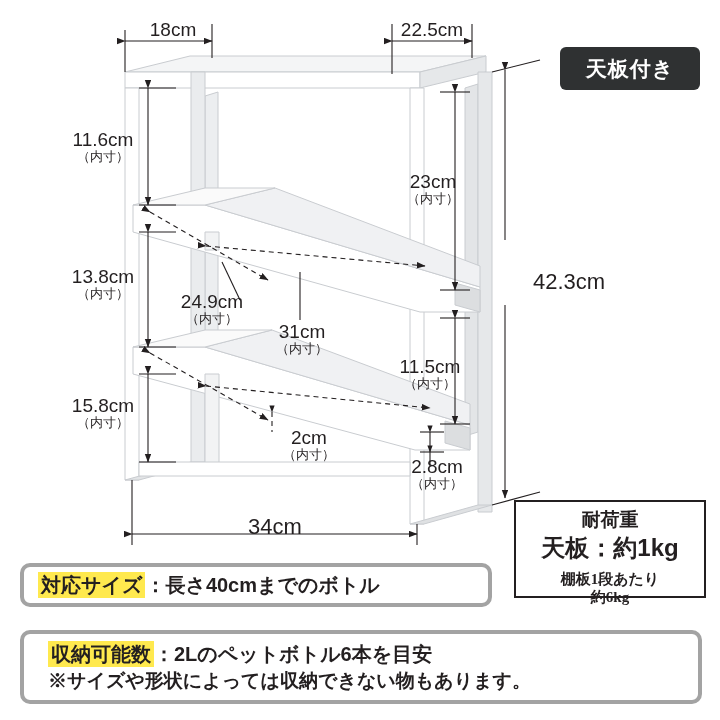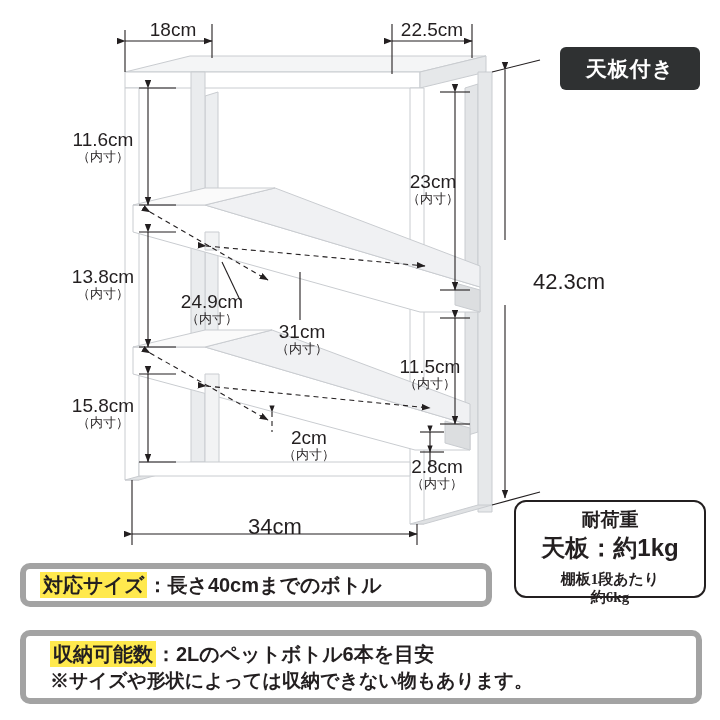--- a/index.html
+++ b/index.html
@@ -40,38 +40,38 @@
   }
 
   
   .load-box {
     position: absolute;
     left: 514px;
     top: 500px;
     width: 192px;
     height: 98px;
     border: 2px solid #231f20;
-    border-radius: 12px;
+    border-radius: 0;
     background: #ffffff;
     display: flex;
     flex-direction: column;
     align-items: center;
     justify-content: flex-start;
     padding-top: 6px;
     box-sizing: border-box;
   }
   .load-title { font-size: 19px; font-weight: bold; line-height: 1.25; }
   .load-top   { font-size: 24px; font-weight: bold; line-height: 1.3; }
   .load-div   { width: 150px; height: 1px; background: #231f20; margin: 4px 0 3px; }
   .load-sub   { font-size: 15px; font-weight: bold; line-height: 1.2; text-align:center;font-family:Liberation Serif, serif; }
 
   
   .info-box {
     position: absolute;
-    border: 6px solid #a3a3a3;
+    border: 4px solid #a3a3a3;
     border-radius: 10px;
     background: #ffffff;
     box-sizing: border-box;
     display: flex;
     align-items: center;
   }
   .info-1 { left: 20px; top: 563px; width: 472px; height: 44px; padding-left: 14px; }
   .info-2 { left: 20px; top: 630px; width: 682px; height: 74px; padding-left: 14px; }
 
   .lbl-hl {

